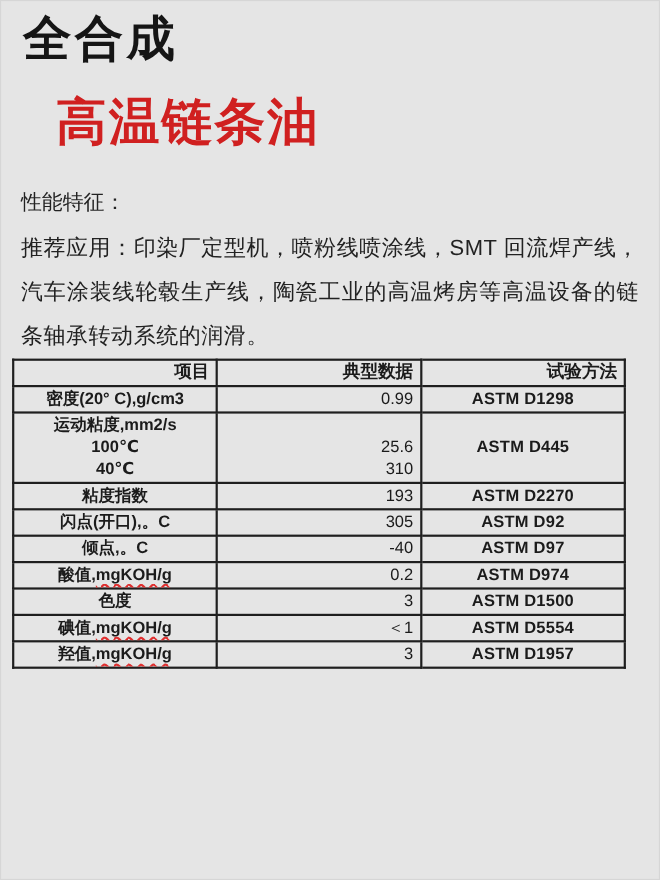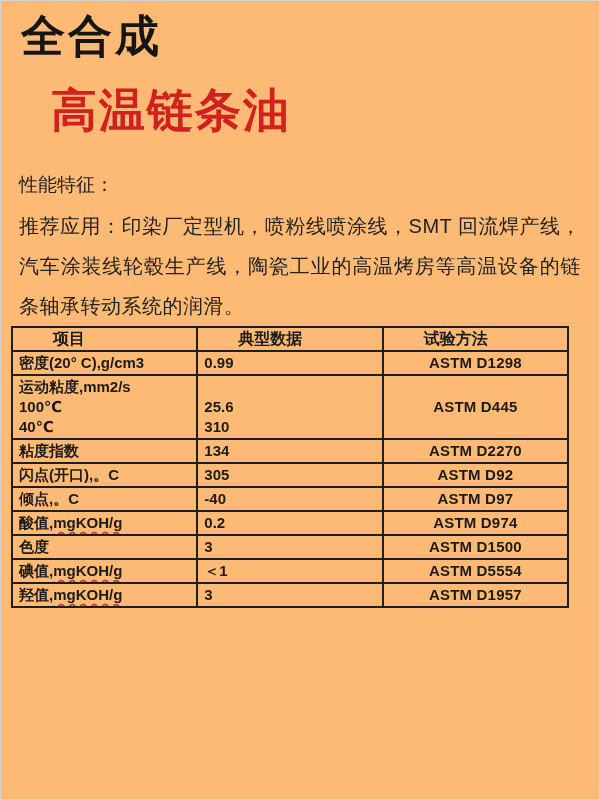--- a/index.html
+++ b/index.html
@@ -2,21 +2,21 @@
 <html><head>
 <meta charset="utf-8">
 <style>
   html,body{margin:0;padding:0;}
   body{
     width:600px;height:800px;overflow:hidden;background:#ffffff;
     font-family:"Liberation Sans","DejaVu Sans",sans-serif;color:#1b1b1b;
   }
   .page{
     box-sizing:border-box;width:600px;height:800px;
-    border:1px solid #d6d6d6;padding:6px 18px 0 18px;background:#fdba74;
+    border:1px solid #d6d6d6;padding:6px 18px 0 18px;background:#e5e5e5;
   }
   .title-black{
     font-size:44px;font-weight:900;color:#151515;letter-spacing:3px;
     margin:4px 0 0 2px;line-height:1.15;
   }
   .title-red{
     font-size:46px;font-weight:900;letter-spacing:2px;
     margin:22px 0 0 2px;line-height:1.15;
   }
   .sec-heading{
@@ -32,23 +32,23 @@
   }
   table.spec{
     border-collapse:collapse;table-layout:fixed;
     width:558px;margin-left:-8px;
   }
   table.spec th,table.spec td{
     border:2px solid #1f1f1f;padding:1px 6px;
     font-size:15px;line-height:20px;height:20px;
     overflow:hidden;
   }
-  table.spec th{font-weight:700;font-size:16px;text-align:left;padding-left:40px;}
-  td.item{text-align:left;font-weight:600;white-space:pre-line;}
-  td.val{text-align:left;font-weight:700;white-space:pre-line;}
+  table.spec th{font-weight:700;font-size:16px;text-align:right;padding-left:40px;}
+  td.item{text-align:center;font-weight:600;white-space:pre-line;}
+  td.val{text-align:right;font-weight:400;white-space:pre-line;}
   td.method{text-align:center;font-weight:700;font-size:13.5px;letter-spacing:0.2px;}
   .spell{
     text-decoration:underline wavy #e03030 1.5px;
     text-decoration-skip-ink:none;text-underline-offset:3px;
   }
 </style>
 </head>
 <body>
 
 <div class="page">
@@ -81,21 +81,21 @@
         <td class="item"><span>运动粘度,mm2/s
 100℃
 40℃</span><span class="spell"></span></td>
         <td class="val">
 25.6
 310</td>
         <td class="method">ASTM D445</td>
       </tr>
       <tr>
         <td class="item"><span>粘度指数</span><span class="spell"></span></td>
-        <td class="val">134</td>
+        <td class="val">193</td>
         <td class="method">ASTM D2270</td>
       </tr>
       <tr>
         <td class="item"><span>闪点(开口),。C</span><span class="spell"></span></td>
         <td class="val">305</td>
         <td class="method">ASTM D92</td>
       </tr>
       <tr>
         <td class="item"><span>倾点,。C</span><span class="spell"></span></td>
         <td class="val">-40</td>

